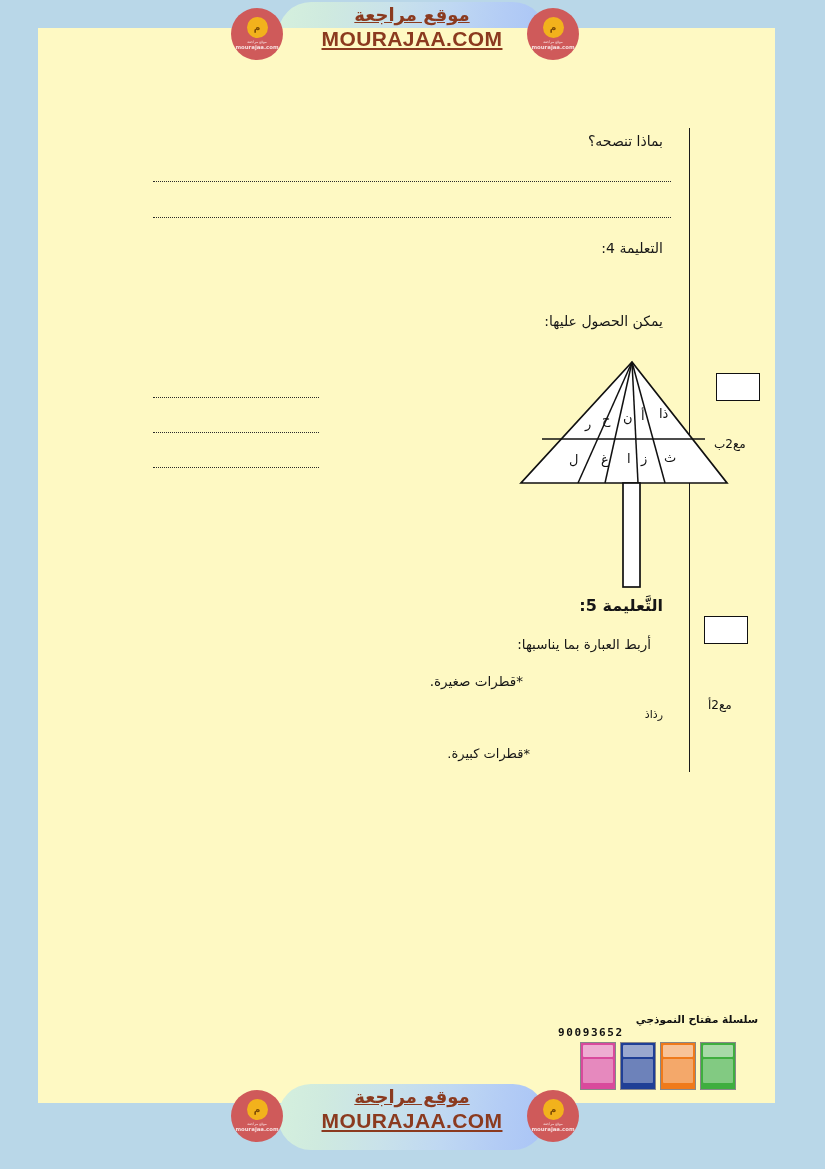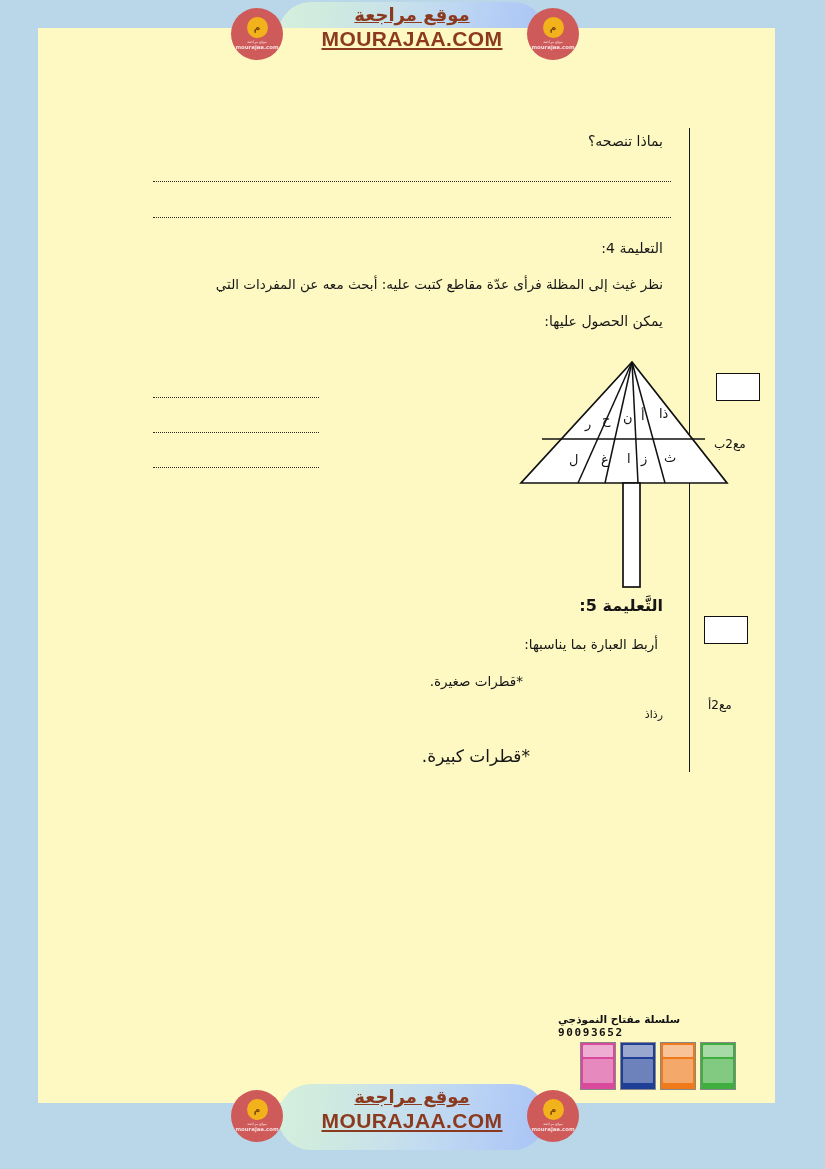--- a/index.html
+++ b/index.html
@@ -163,21 +163,21 @@
     direction: rtl;
   }
 
   
   #adblock { position: absolute; left: 520px; top: 985px; width: 200px; }
   #ad-title {
     font-family: "DejaVu Sans", sans-serif;
     font-size: 10.5px;
     font-weight: bold;
     color: #111;
-    text-align: left;
+    text-align: right;
     letter-spacing: 1.4px;
     direction: rtl;
   }
   #ad-phone {
     font-family: "DejaVu Sans Mono", monospace;
     font-size: 11px;
     font-weight: bold;
     color: #111;
     letter-spacing: 1.6px;
     margin-top: 1px;
@@ -236,21 +236,20 @@
 
   <div id="vrule"></div>
 
   <div class="blk" style="right:112px; top:105px; font-size:14px;">بماذا تنصحه؟</div>
 
   <div class="dots" style="left:115px; top:153px; width:518px;"></div>
   <div class="dots" style="left:115px; top:189px; width:518px;"></div>
 
   <div class="blk" style="right:112px; top:212px; font-size:14px; font-weight:normal;">التعليمة 4:</div>
 
-  <div class="blk" style="right:112px; top:248px; font-size:13.5px; width:530px; text-align:justify;">نظر غيث إلى المظلة فرأى عدّة مقاطع كتبت عليه: أبحث معه عن المفردات التي</div>
 
   <div class="blk" style="right:112px; top:285px; font-size:14px;">يمكن الحصول عليها:</div>
 
   <div class="dots" style="left:115px; top:369px; width:166px;"></div>
   <div class="dots" style="left:115px; top:404px; width:166px;"></div>
   <div class="dots" style="left:115px; top:439px; width:166px;"></div>
 
   <div id="umbrella">
     <svg width="260" height="250" viewBox="0 0 260 250">
 
@@ -279,27 +278,27 @@
     <div class="ucell" style="left:152px; top:107px;">ا</div>
     <div class="ucell" style="left:126px; top:108px;">غ</div>
     <div class="ucell" style="left:94px;  top:108px;">ل</div>
   </div>
 
   <div class="scorebox" style="left:678px; top:345px;"></div>
   <div class="scorelbl" style="left:676px; top:409px;">مع2ب</div>
 
   <div class="blk" style="right:112px; top:568px; font-size:16px; font-weight:bold;">التَّعليمة 5:</div>
 
-  <div class="blk" style="right:117px; top:608px; font-size:13.5px;">أربط العبارة بما يناسبها:</div>
+  <div class="blk" style="right:124px; top:608px; font-size:13.5px;">أربط العبارة بما يناسبها:</div>
 
   <div class="blk" style="right:252px; top:645px; font-size:13.5px;">*قطرات صغيرة.</div>
 
   <div class="blk" style="right:112px; top:680px; font-size:11px;">رذاذ</div>
 
-  <div class="blk" style="right:245px; top:718px; font-size:17px;">*قطرات كبيرة.</div>
+  <div class="blk" style="right:245px; top:718px; font-size:13px;">*قطرات كبيرة.</div>
 
   <div class="scorebox" style="left:666px; top:588px;"></div>
   <div class="scorelbl" style="left:670px; top:638px;margin-top:32px;">مع2أ</div>
 
   <div id="adblock">
     <div id="ad-title">سلسلة مفتاح النموذجي</div>
     <div id="ad-phone">90093652</div>
     <div id="ad-books">
       <div class="bookcover" style="background:#d94a9c;">
         <div class="bc-hd"></div>

